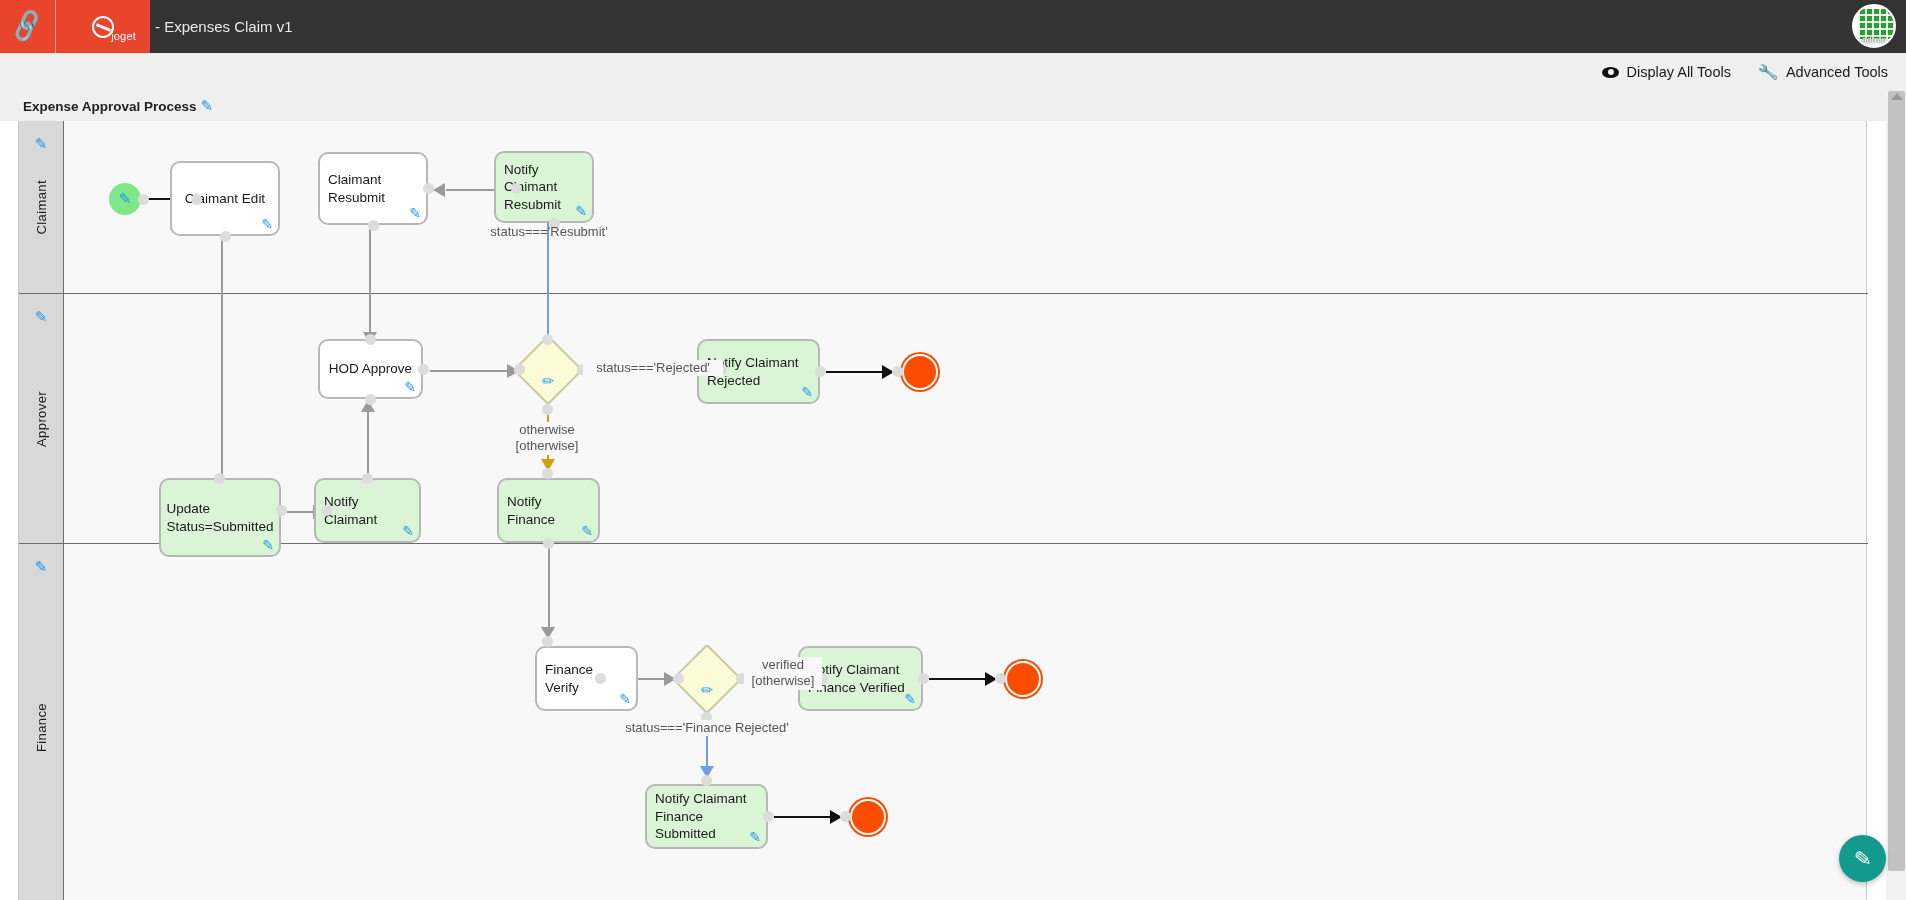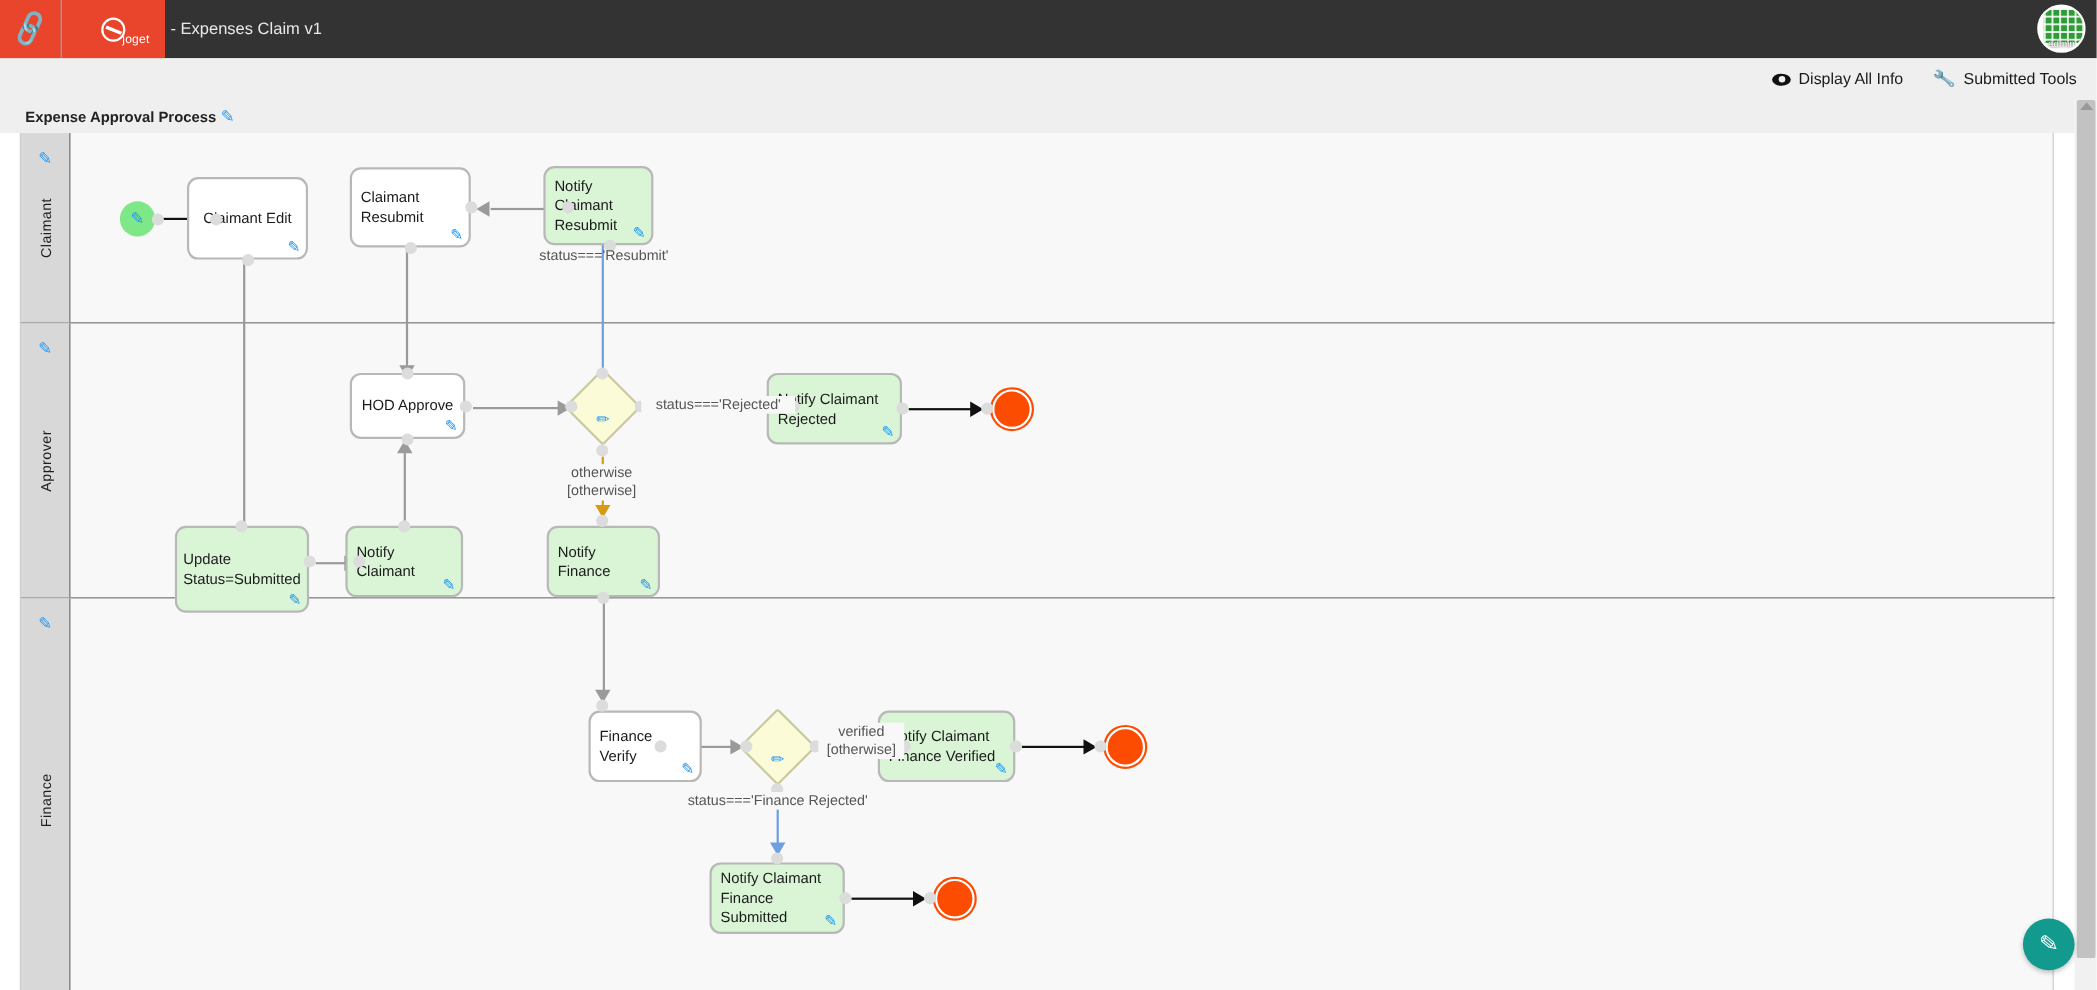--- a/index.html
+++ b/index.html
@@ -213,25 +213,25 @@
   <span class="app-subtitle">- Expenses Claim v1</span>
   <div class="avatar">
     <span class="avatar-img"></span>
     <span class="avatar-name">admin</span>
   </div>
 </div>
 
 <div class="actionbar">
   <div class="action-item">
     <span class="eye-ic"></span>
-    <span>Display All Info</span>
+    <span>Display All Tools</span>
   </div>
   <div class="action-item">
     <span class="wrench-ic">🔧</span>
-    <span>Submitted Tools</span>
+    <span>Advanced Tools</span>
   </div>
 </div>
 
 <div class="proc-header">
   <span class="proc-name">Expense Approval Process</span>
   <span style="font-size:15px;color:#2196f3;margin-left:4px;">✎️</span>
 </div>
 
 <div class="canvas">
   <div class="diagram">

